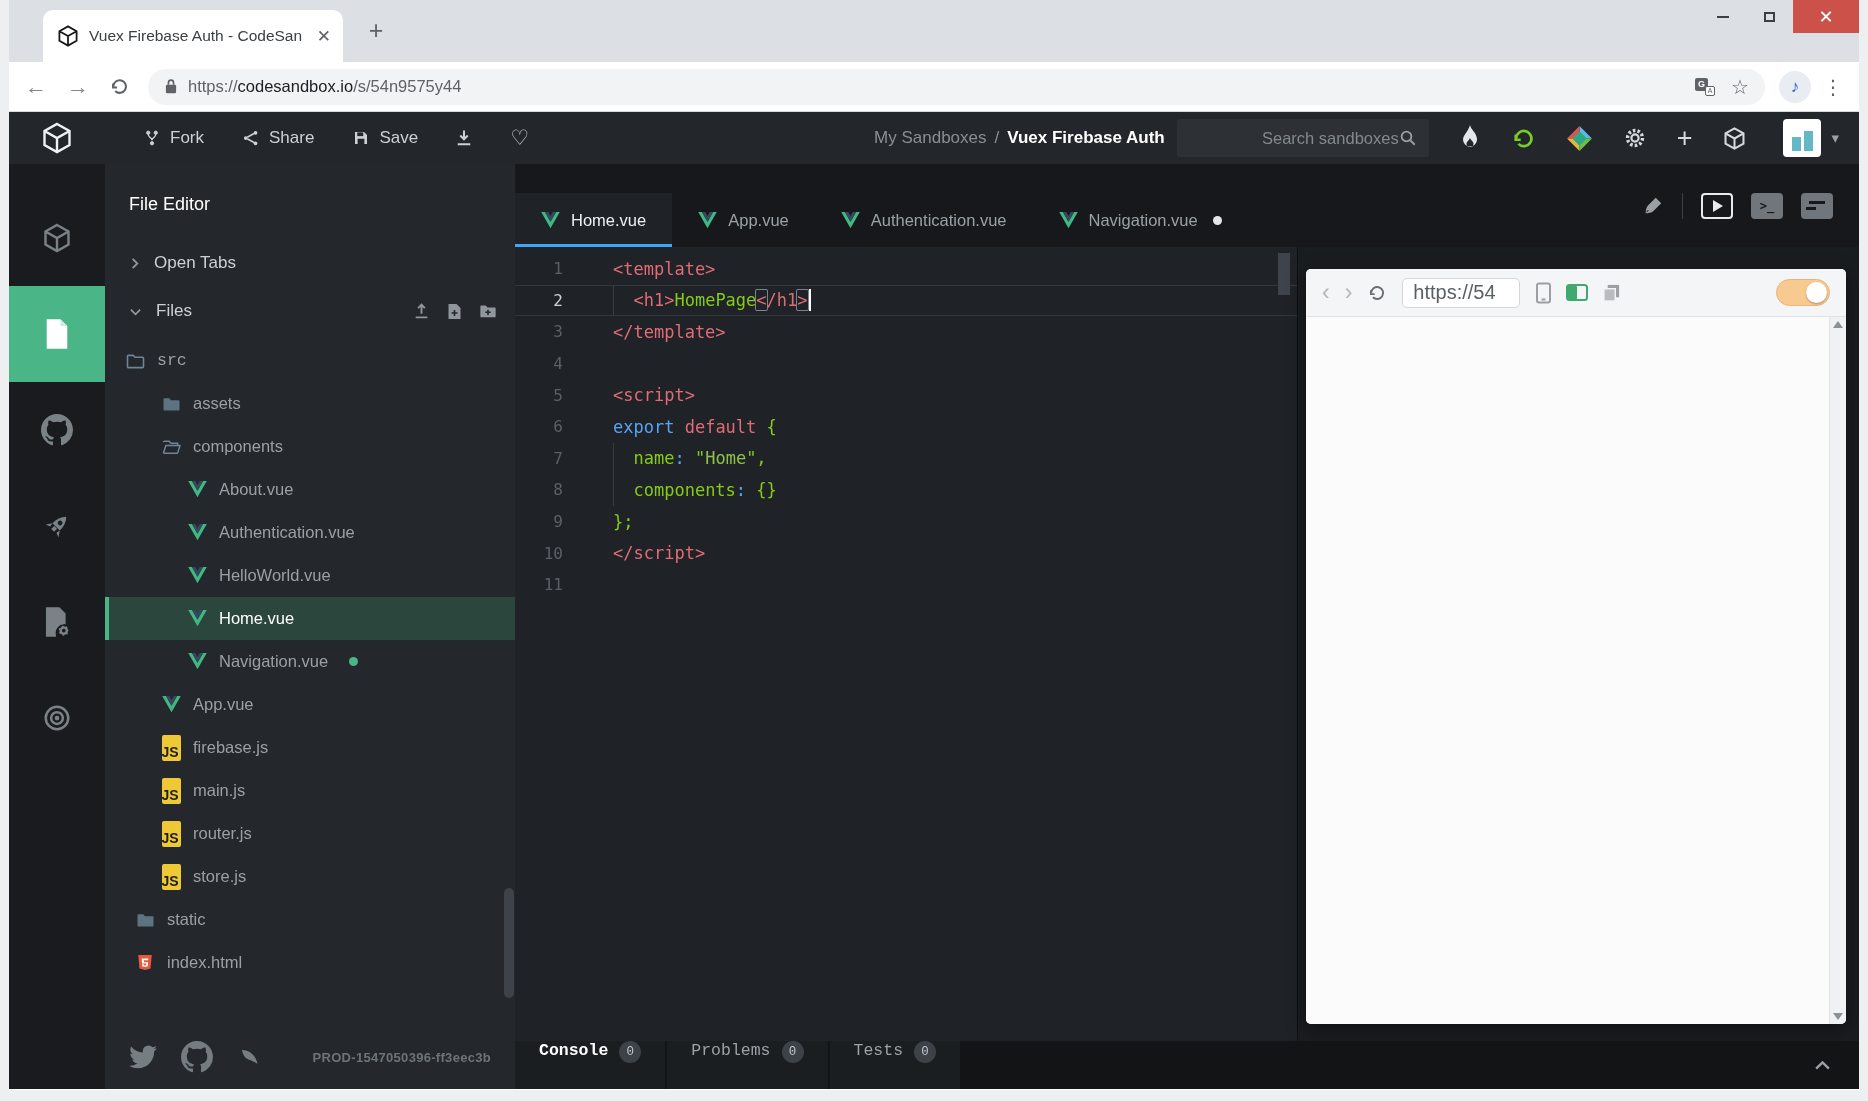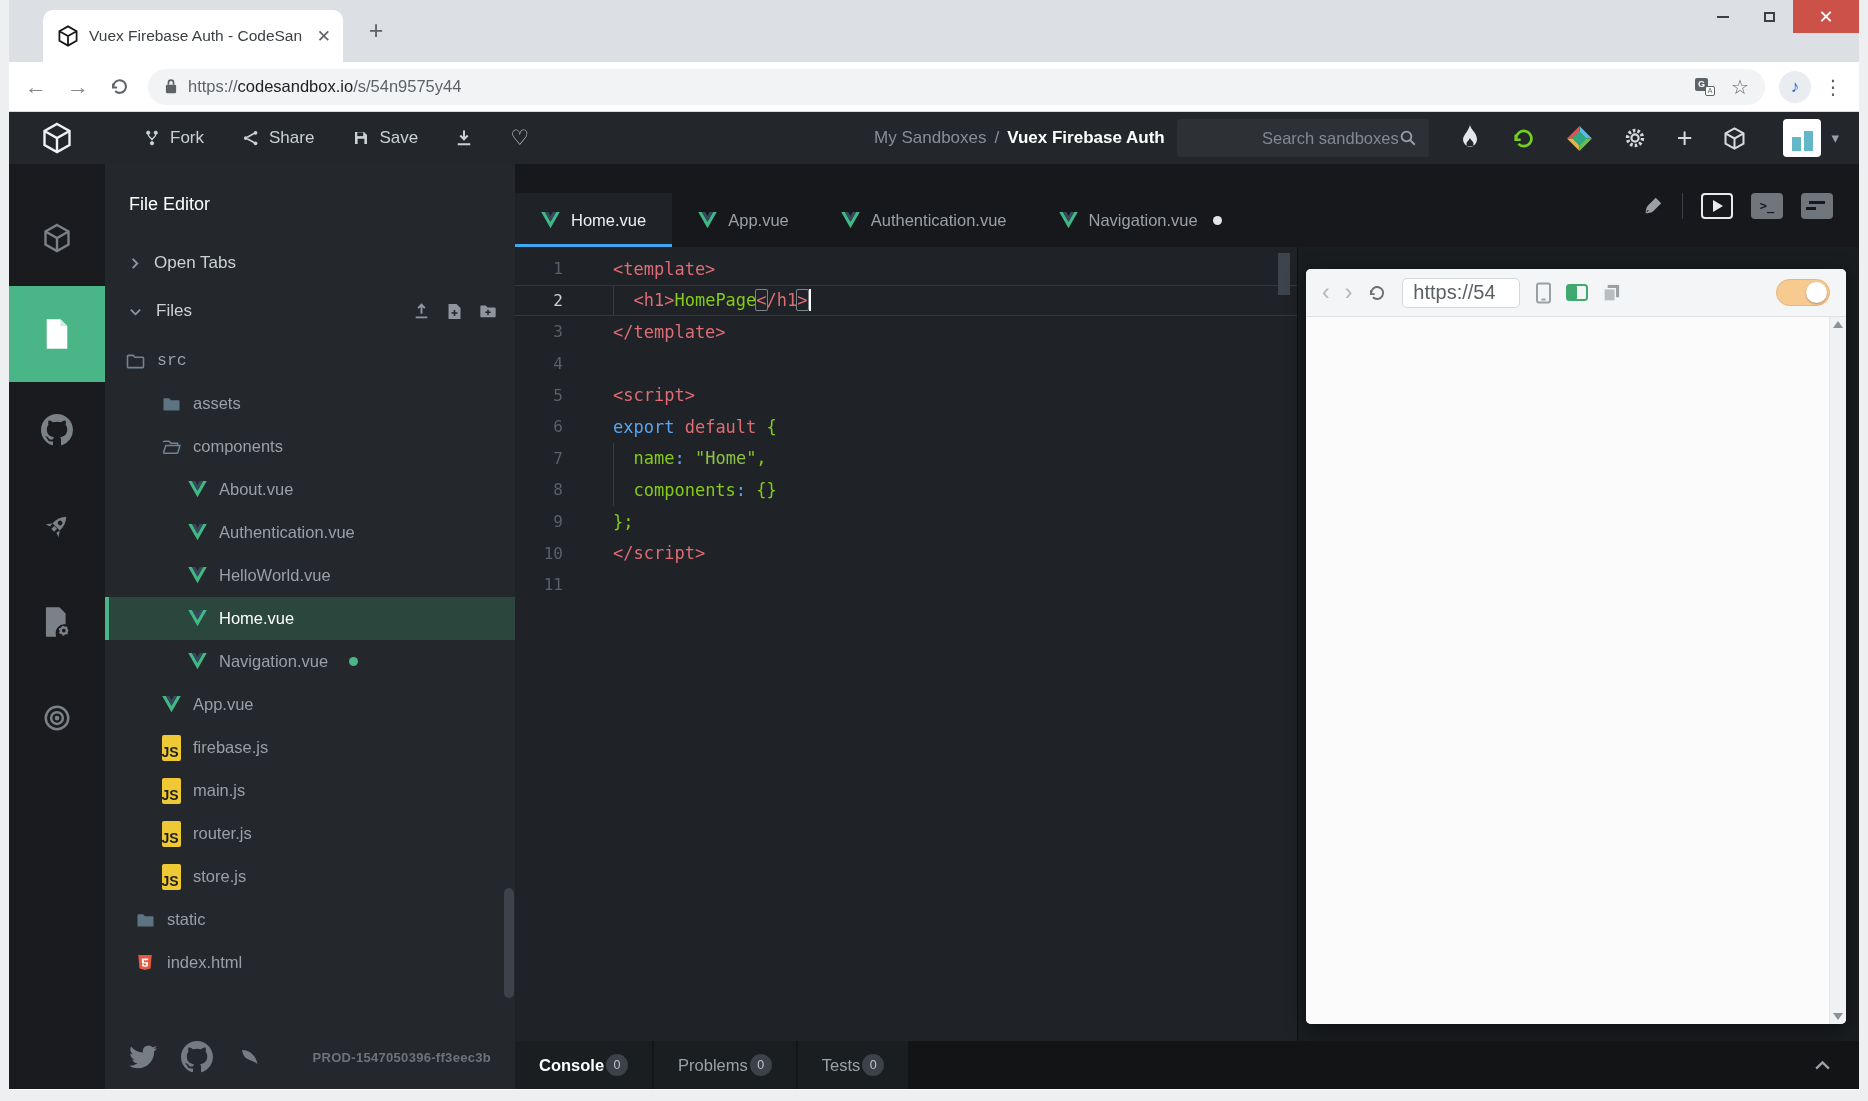--- a/index.html
+++ b/index.html
@@ -109,21 +109,21 @@
   .pappbar { height:58px; background:#3d4eb5; display:flex; align-items:center; padding:0 34px; box-shadow:0 3px 7px rgba(0,0,0,.28); position:relative; z-index:2; flex:none; }
   .burger { display:flex; flex-direction:column; gap:4px; }
   .burger span { width:27px; height:3.5px; background:#fff; border-radius:2px; }
   .apptitle { margin-left:58px; color:#fff; font-size:23px; font-weight:700; letter-spacing:.3px; }
   .pcontent { flex:1; background:#fbfbfc; }
   .ptrack { width:17px; background:#f0f1f2; border-left:1px solid #e3e4e6; display:flex; flex-direction:column; justify-content:space-between; align-items:center; padding:4px 0; flex:none; }
   .tri-up { width:0; height:0; border-left:5px solid transparent; border-right:5px solid transparent; border-bottom:7px solid #8d9094; }
   .tri-dn { width:0; height:0; border-left:5px solid transparent; border-right:5px solid transparent; border-top:7px solid #8d9094; }
   
   .consolebar { position:absolute; left:506px; right:0; bottom:0; height:48px; background:#121416; display:flex; align-items:stretch; }
-  .ctab { background:#1b1e21; margin-right:2px; padding:0 24px; display:flex; align-items:center; gap:2px; font-size:16.5px; color:#9aa1a7; }
+  .ctab { background:#1b1e21; margin-right:2px; padding:0 24px; display:flex; gap:11px; font-size:16.5px; color:#9aa1a7;font-family:Liberation Mono, monospace; }
   .ctab.active { color:#fff; font-weight:700; }
   .badge { min-width:22px; height:22px; border-radius:11px; background:#3c4248; color:#c0c5c9; font-size:12.5px; font-weight:400; display:flex; align-items:center; justify-content:center; padding:0 5px; }
   .cchev { margin-left:auto; align-self:center; padding-right:28px; color:#9aa1a7; display:flex; }
   svg { display:block; }
 </style>
 </head>
 <body>
 
 <div class="window">
 

